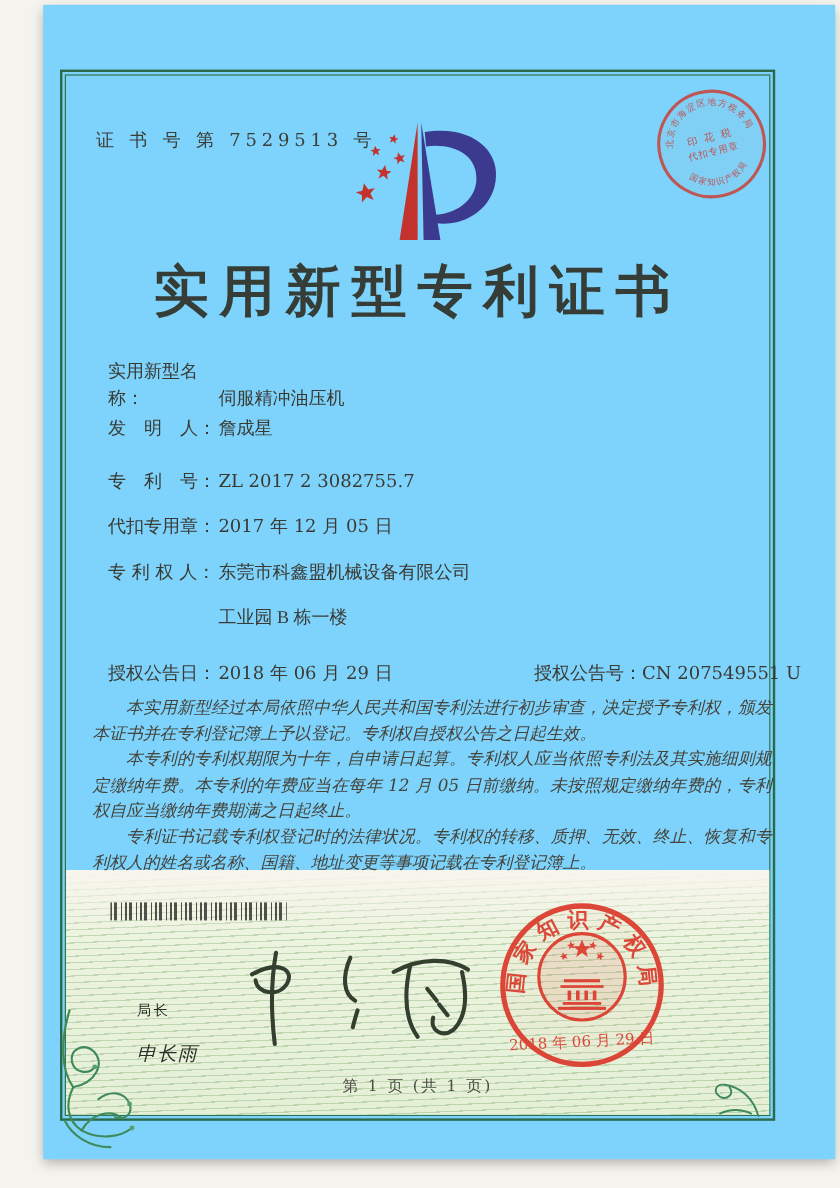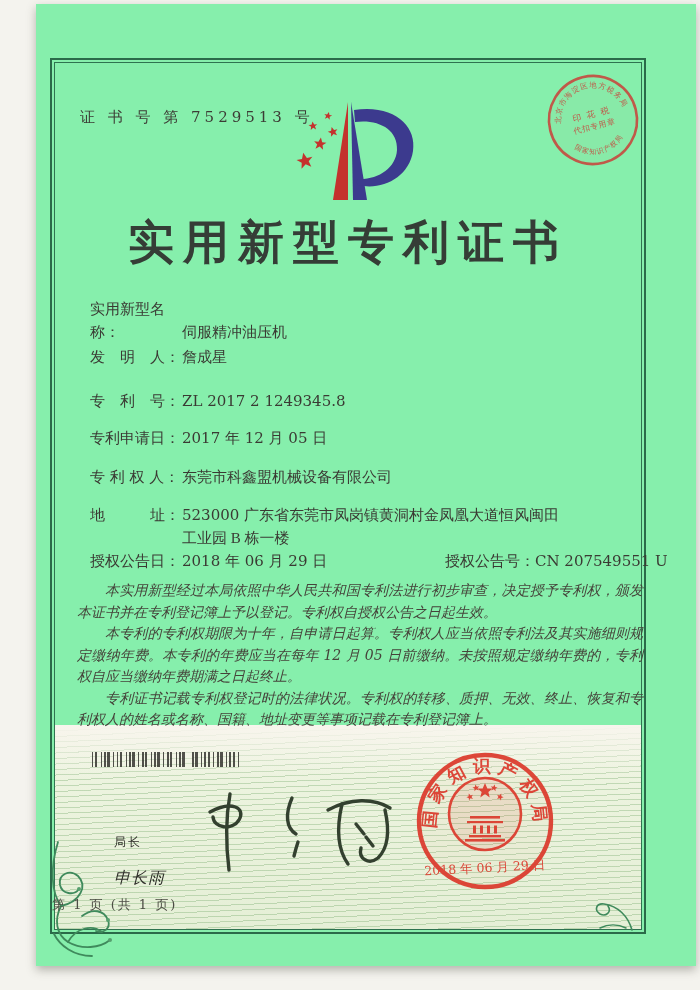--- a/index.html
+++ b/index.html
@@ -1,21 +1,21 @@
 <!DOCTYPE html>
 <html><head>
 <meta charset="utf-8">
 <style>
   html,body{margin:0;padding:0;background:#efeee9;}
   .photo{position:relative;width:700px;height:990px;overflow:hidden;
          background:#f4f3ee;font-family:"DejaVu Serif","Liberation Serif",serif;color:#3a3a33;}
   .scan-strip{position:absolute;left:0;top:0;width:36px;height:990px;
          background:linear-gradient(90deg,#b7b7b1,#d8d8d2 45%,#ececе6 90%,#f1f0eb);}
   .paper{position:absolute;left:36px;top:4px;right:4px;bottom:24px;
-         background:#86efac;box-shadow:0 4px 9px rgba(60,60,50,.35);}
+         background:#7dd3fc;box-shadow:0 4px 9px rgba(60,60,50,.35);}
   .frame{position:absolute;left:14px;top:54px;width:592px;height:872px;
          border:2.5px solid #2a6a49;}
   .frame-inner{position:absolute;inset:2px;border:1px solid #2f7350;pointer-events:none;}
   .content{position:absolute;inset:0;}
 
   .green-zone{position:absolute;left:3px;right:3px;bottom:3px;height:204px;z-index:1;
     background:
       linear-gradient(180deg,#f8f5ed 0%,rgba(248,245,237,0) 26%),
       repeating-linear-gradient(177.5deg,rgba(108,163,98,.34) 0 1px,rgba(108,163,98,0) 1px 5.5px),
       linear-gradient(180deg,#eff5e2,#e5efd6);}
@@ -44,21 +44,21 @@
       font-family:"Liberation Sans","DejaVu Sans",sans-serif;color:#2e2e29;letter-spacing:2px;}
   .director-name{position:absolute;left:62px;top:808px;font-size:16px;z-index:3;
       font-family:"Liberation Sans","DejaVu Sans",sans-serif;color:#2e2e29;letter-spacing:1px;font-style:italic;}
   .signature{position:absolute;left:140px;top:722px;width:215px;height:100px;z-index:3;}
 
   .seal{position:absolute;left:362px;top:690px;width:142px;height:142px;z-index:5;opacity:.93;}
   .ornament-left{position:absolute;left:-4px;top:778px;width:78px;height:122px;z-index:2;}
   .ornament-right{position:absolute;left:540px;top:830px;width:44px;height:44px;z-index:2;
                   transform:scaleX(-1);}
 
-  .page-footer{position:absolute;left:0;top:836px;width:100%;text-align:left;z-index:3;
+  .page-footer{position:absolute;left:0;top:836px;width:100%;text-align:center;z-index:3;
       font-size:13px;letter-spacing:2px;color:#4c4c44;}
 
   svg text{font-family:"DejaVu Serif","Liberation Serif",serif;}
 </style>
 </head>
 <body>
 
 <svg width="0" height="0" style="position:absolute" aria-hidden="true">
   <defs>
     <path id="star" d="M0,-1 L0.294,-0.309 L0.951,-0.309 L0.42,0.118 L0.588,0.809 L0,0.382 L-0.588,0.809 L-0.42,0.118 L-0.951,-0.309 L-0.294,-0.309 Z"></path>
@@ -131,30 +131,29 @@
 
         <div class="title">实用新型专利证书</div>
 
         <div class="row" style="top:286px">
           <span class="lab">发　明　人：</span><span>詹成星</span>
         </div>
         <div class="row" style="top:238px">
           <span class="lab">实用新型名称：</span><span>伺服精冲油压机</span>
         </div>
         <div class="row" style="top:330px">
-          <span class="lab">专　利　号：</span><span>ZL 2017 2 1249345.8</span>
+          <span class="lab">专　利　号：</span><span>ZL 2017 2 3082755.7</span>
         </div>
         <div class="row" style="top:367px">
-          <span class="lab">专利申请日：</span><span>2017 年 12 月 05 日</span>
+          <span class="lab">代扣专用章：</span><span>2017 年 12 月 05 日</span>
         </div>
         <div class="row" style="top:406px">
           <span class="lab">专 利 权 人：</span><span>东莞市科鑫盟机械设备有限公司</span>
         </div>
         <div class="row" style="top:444px">
-          <div><span class="lab">地　　　址：</span><span>523000 广东省东莞市凤岗镇黄洞村金凤凰大道恒风闽田</span></div>
           <div class="addr2">工业园 B 栋一楼</div>
         </div>
         <div class="row" style="top:490px">
           <span class="lab">授权公告日：</span><span>2018 年 06 月 29 日</span>
           <span class="pair2"><span>授权公告号：</span><span>CN 207549551 U</span></span>
         </div>
 
         <div class="body-text">
           <p>本实用新型经过本局依照中华人民共和国专利法进行初步审查，决定授予专利权，颁发本证书并在专利登记簿上予以登记。专利权自授权公告之日起生效。</p>
           <p>本专利的专利权期限为十年，自申请日起算。专利权人应当依照专利法及其实施细则规定缴纳年费。本专利的年费应当在每年 12 月 05 日前缴纳。未按照规定缴纳年费的，专利权自应当缴纳年费期满之日起终止。</p>

